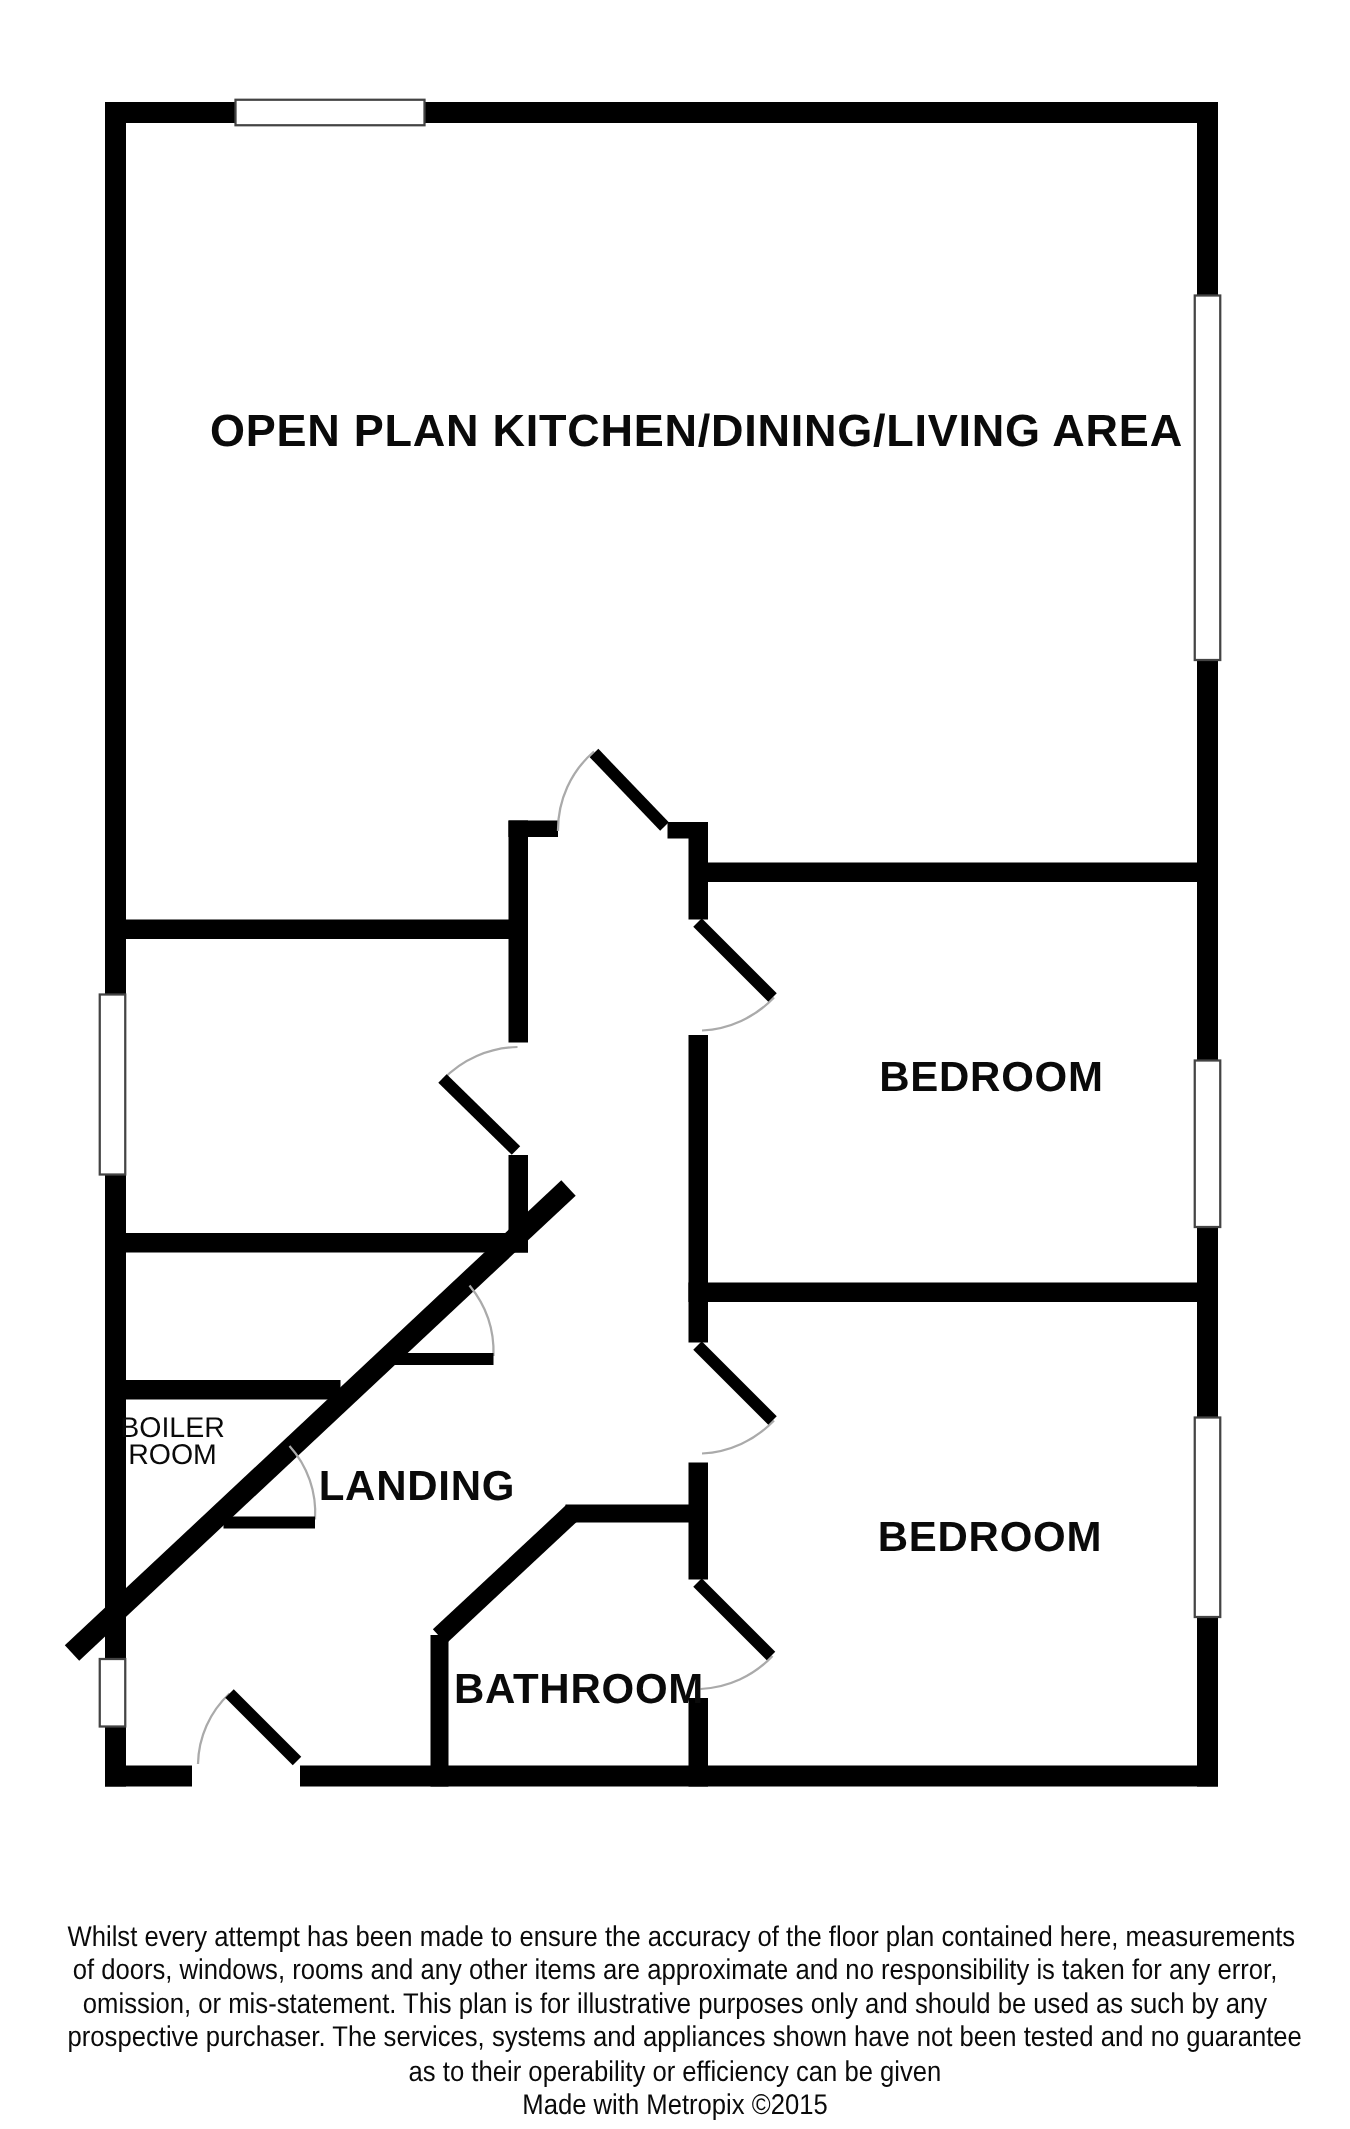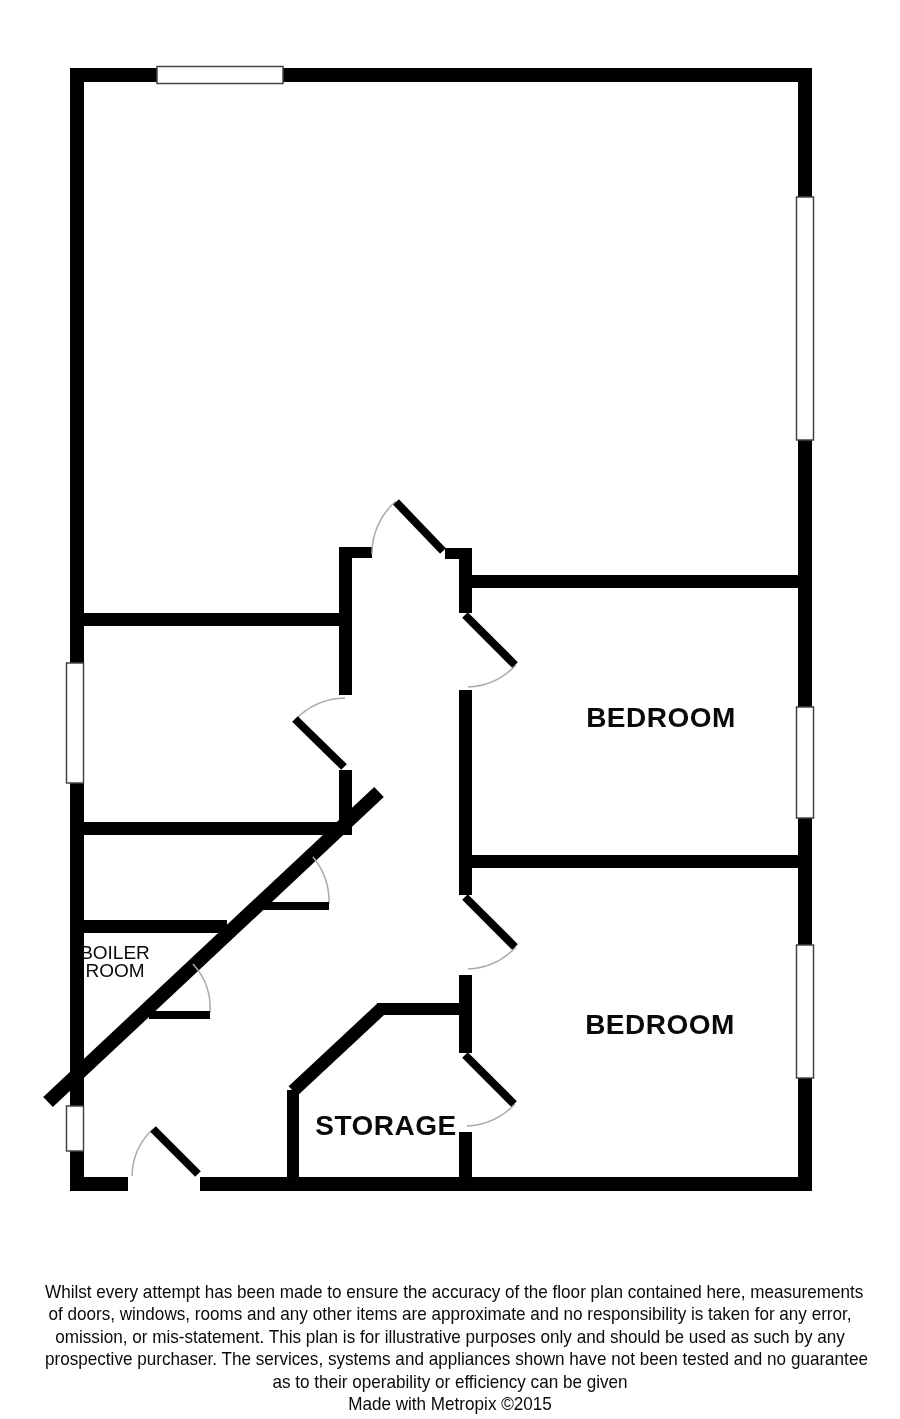--- a/index.html
+++ b/index.html
@@ -65,34 +65,36 @@
     <line x1="443" y1="551" x2="396" y2="502" stroke="#000" stroke-width="8"></line>
     <line x1="344" y1="767" x2="295" y2="719" stroke="#000" stroke-width="8"></line>
     <line x1="465" y1="615" x2="515" y2="665" stroke="#000" stroke-width="8"></line>
     <line x1="465" y1="897" x2="515" y2="947" stroke="#000" stroke-width="8"></line>
     <line x1="465" y1="1055" x2="514" y2="1104" stroke="#000" stroke-width="8"></line>
     <line x1="198" y1="1174" x2="153" y2="1129" stroke="#000" stroke-width="8"></line>
     <line x1="260" y1="906" x2="329" y2="906" stroke="#000" stroke-width="8"></line>
     <line x1="149" y1="1015" x2="210" y2="1015" stroke="#000" stroke-width="8"></line>
   </svg>
 
+  <div class="room-label big" style="left:140px;top:272px;width:600px;">OPEN PLAN KITCHEN/DINING/LIVING AREA</div>
 
 
   <div class="room-label" style="left:536px;top:703px;width:250px;">BEDROOM</div>
 
 
   <div class="room-label small" style="left:45px;top:944px;width:140px;">
     <div>BOILER</div>
     <div>ROOM</div>
   </div>
 
+  <div class="room-label" style="left:153px;top:976px;width:250px;">LANDING</div>
 
   <div class="room-label" style="left:535px;top:1010px;width:250px;">BEDROOM</div>
 
-  <div class="room-label" style="left:261px;top:1111px;width:250px;">STORAGE</div>
+  <div class="room-label" style="left:261px;top:1111px;width:250px;">BATHROOM</div>
 
   <div class="footer">
     <div>Whilst every attempt has been made to ensure the accuracy of the floor plan contained here, measurements</div>
     <div>of doors, windows, rooms and any other items are approximate and no responsibility is taken for any error,</div>
     <div>omission, or mis-statement. This plan is for illustrative purposes only and should be used as such by any</div>
     <div>prospective purchaser. The services, systems and appliances shown have not been tested and no guarantee</div>
     <div>as to their operability or efficiency can be given</div>
     <div>Made with Metropix ©2015</div>
   </div>
 

